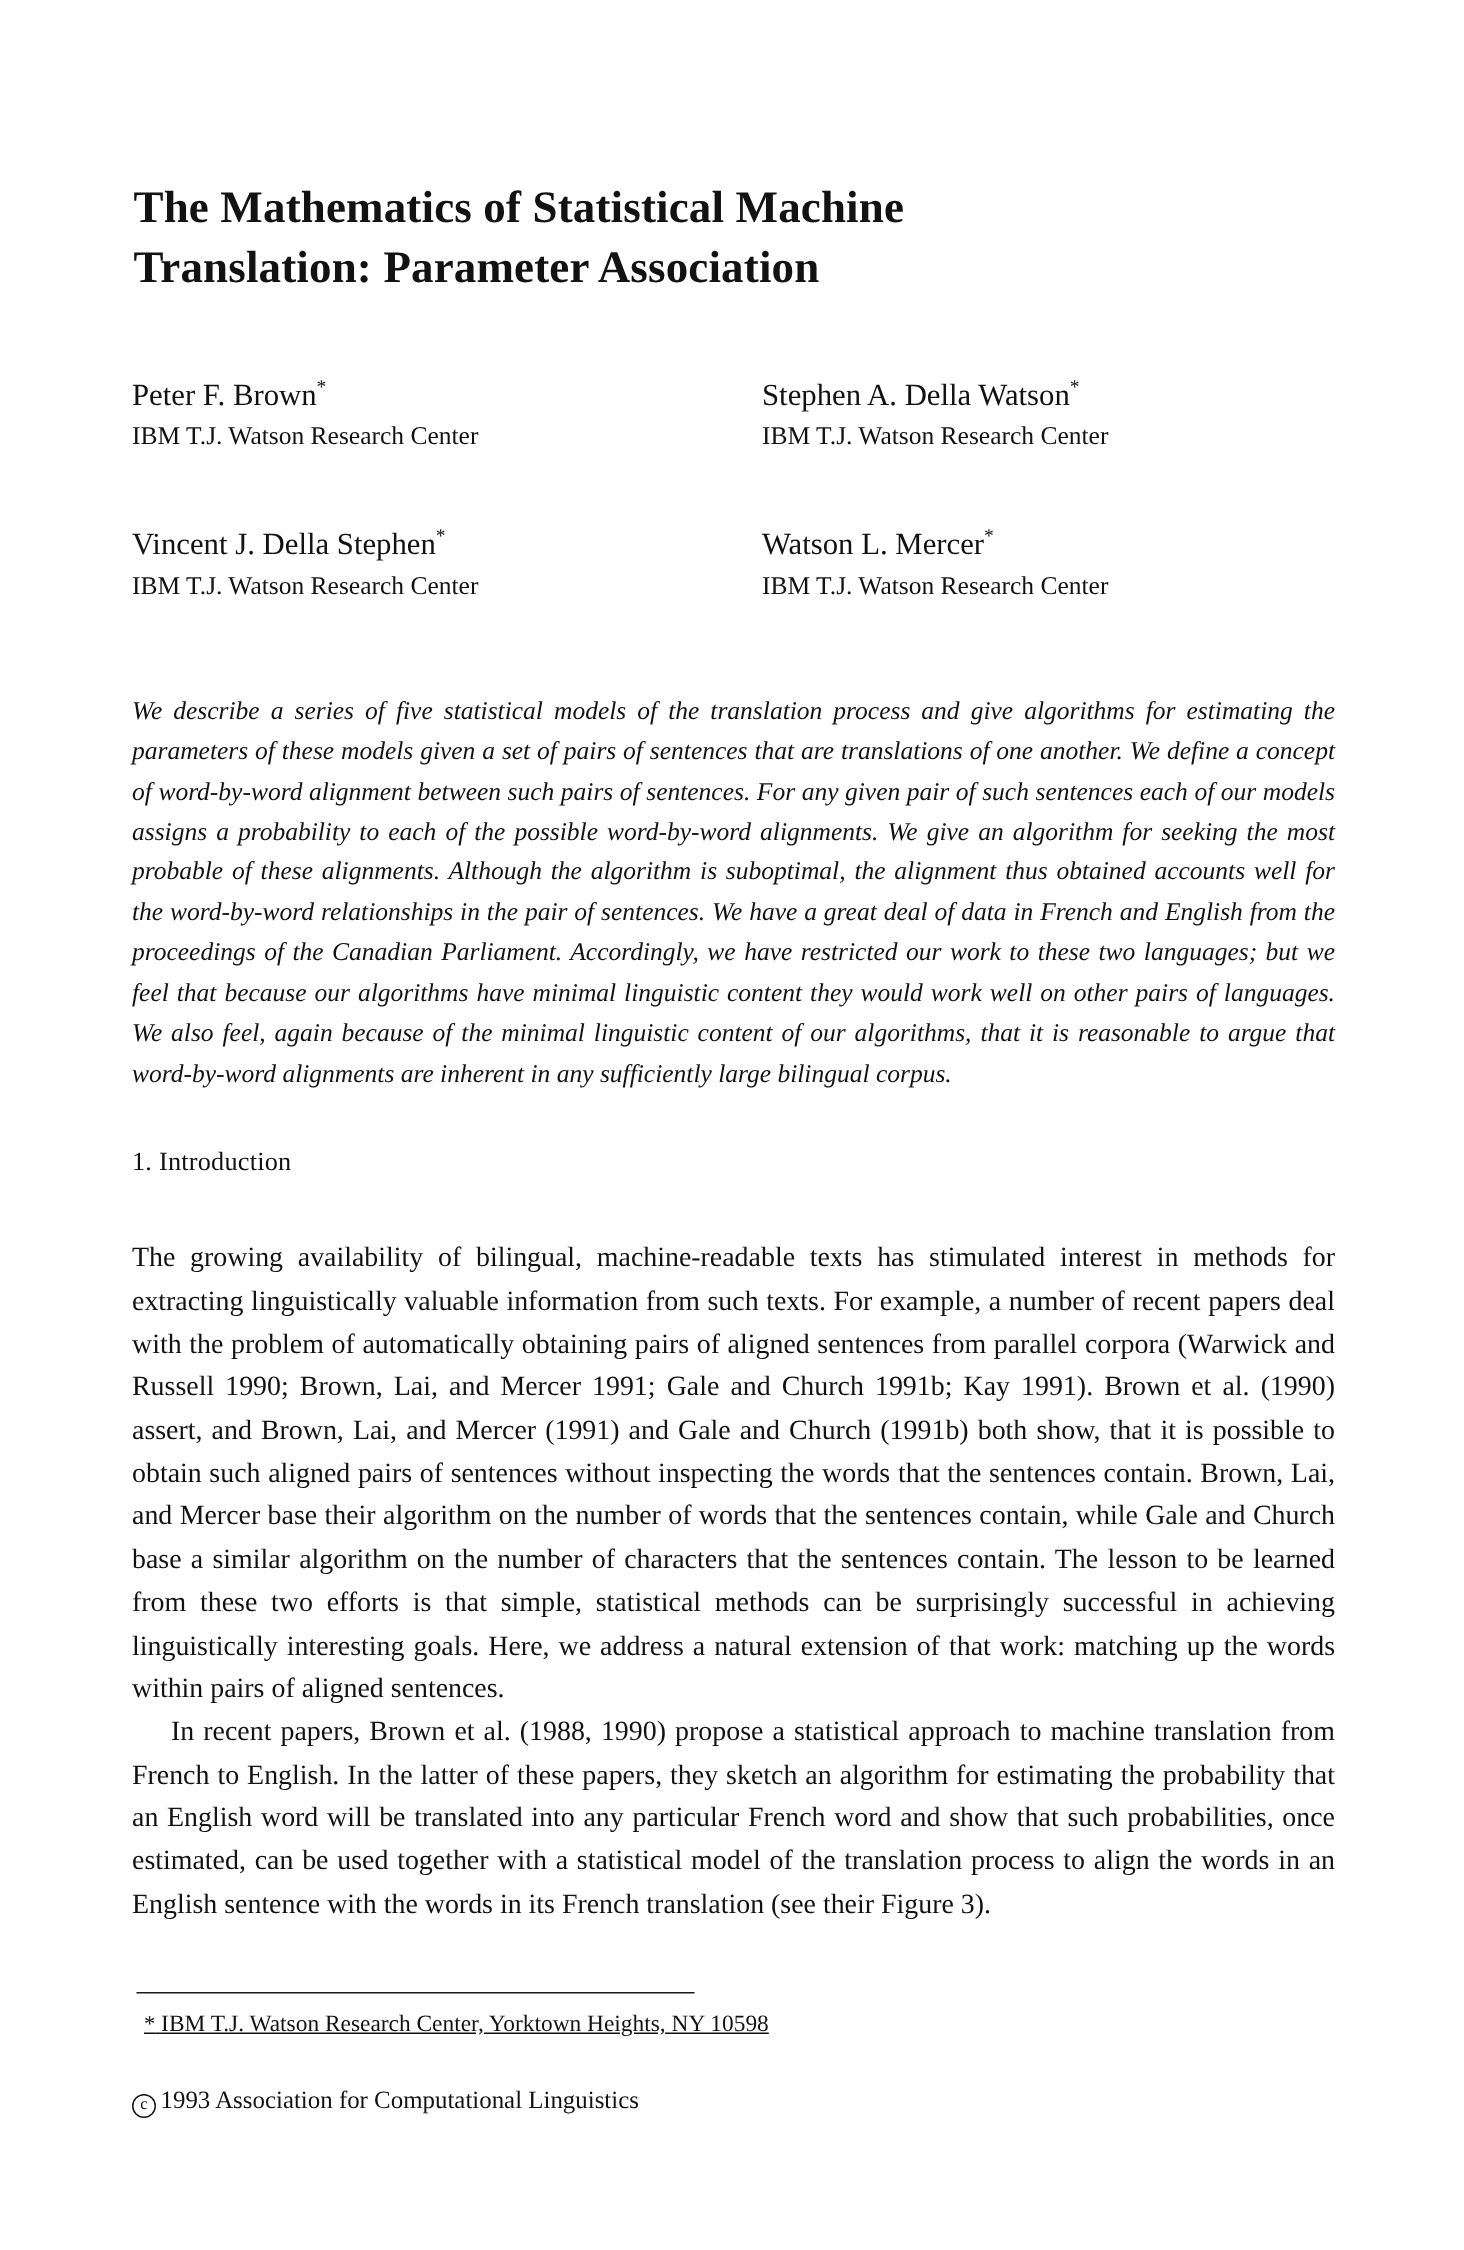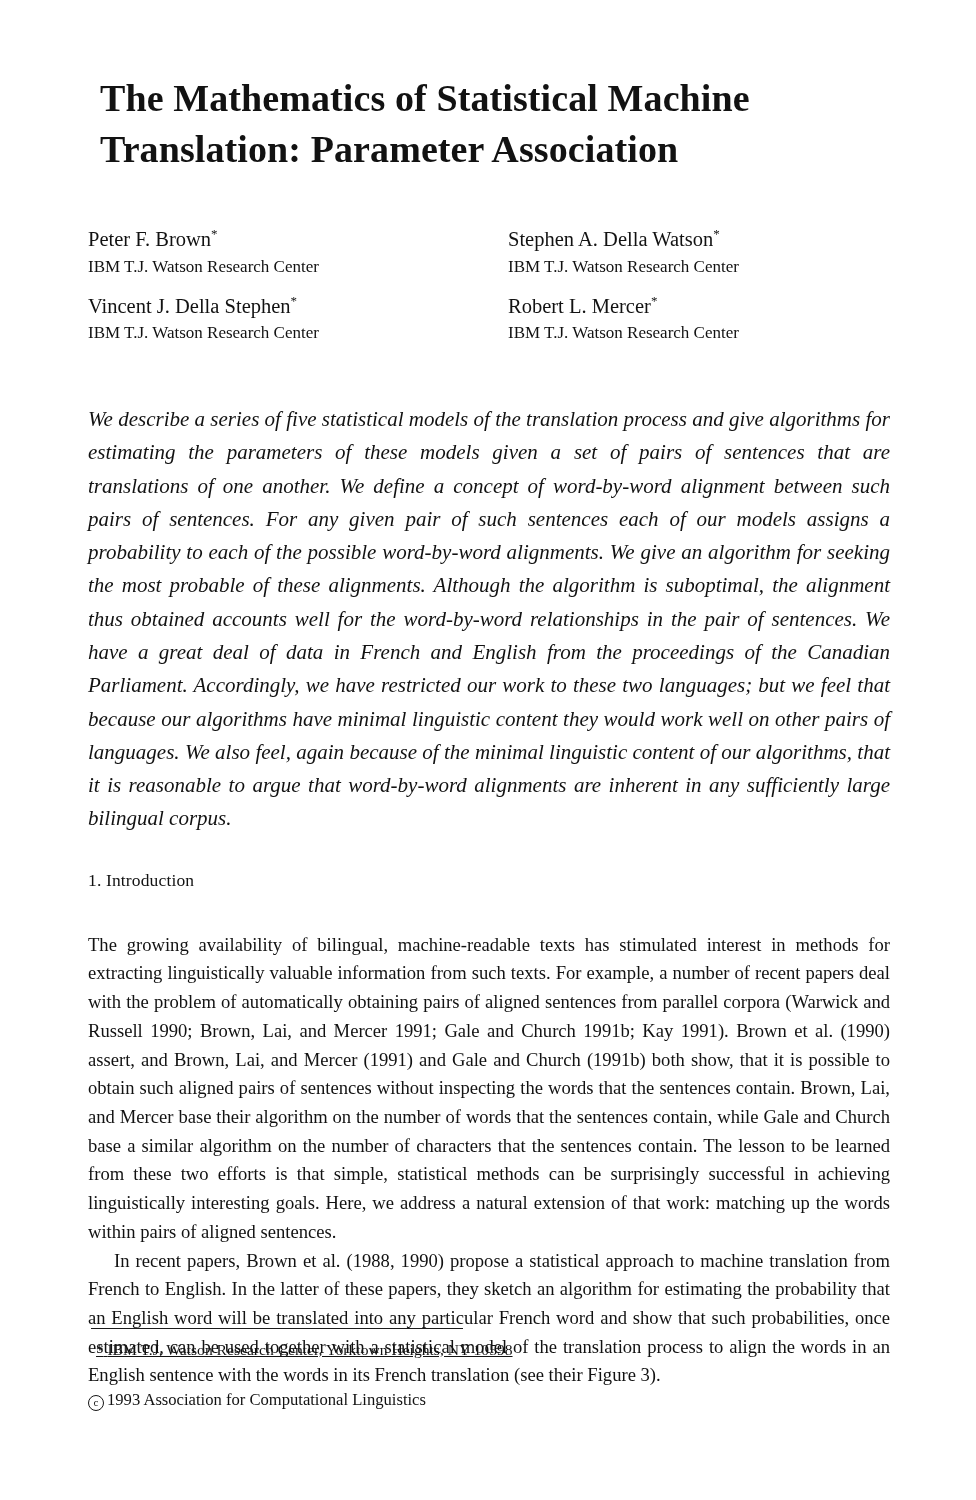--- a/index.html
+++ b/index.html
@@ -18,36 +18,36 @@
   .page {
     position: absolute;
     left: 88px;
     top: 0;
     width: 800px;
     height: 1500px;
   }
 
   
   .title {
-    font-size: 38px;
+    font-size: 30px;
     font-weight: bold;
     line-height: 1.33;
     letter-spacing: 0.1px;
-    margin: 12px;
-    padding-top: 61px;
+    margin: 1px;
+    padding-top: 118px;
     width: 660px;
   }
   .title .line { display: block; }
 
   
   .authors {
     margin-top: 52px;
     display: grid;
     grid-template-columns: 420px 1fr;
-    row-gap: 14px;
+    row-gap: 47px;
   }
   .author-block { }
   .author-name {
     font-size: 20.5px;
     line-height: 1.35;
     white-space: nowrap;
   }
   .author-name .star {
     font-size: 13px;
     vertical-align: super;
@@ -57,21 +57,21 @@
     font-size: 17px;
     line-height: 1.4;
     margin-top: 1px;
     white-space: nowrap;
   }
 
   
   .abstract {
     margin-top: 58px;
     font-style: italic;
-    font-size: 21px;
+    font-size: 17px;
     line-height: 1.585;
     text-align: justify;
     text-justify: inter-word;
     width: 802px;
   }
   .abstract p { margin: 0; }
 
   
   .section-heading {
     margin: 34px 0 0 0;
@@ -156,21 +156,21 @@
       <div class="author-name"><span>Stephen A. Della Watson</span><span class="star">*</span></div>
       <div class="author-affil">IBM T.J. Watson Research Center</div>
     </div>
 
     <div class="author-block">
       <div class="author-name"><span>Vincent J. Della Stephen</span><span class="star">*</span></div>
       <div class="author-affil">IBM T.J. Watson Research Center</div>
     </div>
 
     <div class="author-block">
-      <div class="author-name"><span>Robert L. Mercer</span><span class="star">*</span></div>
+      <div class="author-name"><span>Watson L. Mercer</span><span class="star">*</span></div>
       <div class="author-affil">IBM T.J. Watson Research Center</div>
     </div>
 
   </div>
 
   <div class="abstract">
     <p>We describe a series of five statistical models of the translation process and give algorithms for estimating the parameters of these models given a set of pairs of sentences that are translations of one another. We define a concept of word-by-word alignment between such pairs of sentences. For any given pair of such sentences each of our models assigns a probability to each of the possible word-by-word alignments. We give an algorithm for seeking the most probable of these alignments. Although the algorithm is suboptimal, the alignment thus obtained accounts well for the word-by-word relationships in the pair of sentences. We have a great deal of data in French and English from the proceedings of the Canadian Parliament. Accordingly, we have restricted our work to these two languages; but we feel that because our algorithms have minimal linguistic content they would work well on other pairs of languages. We also feel, again because of the minimal linguistic content of our algorithms, that it is reasonable to argue that word-by-word alignments are inherent in any sufficiently large bilingual corpus.</p>
   </div>
 
   <h2 class="section-heading">1. Introduction</h2>

